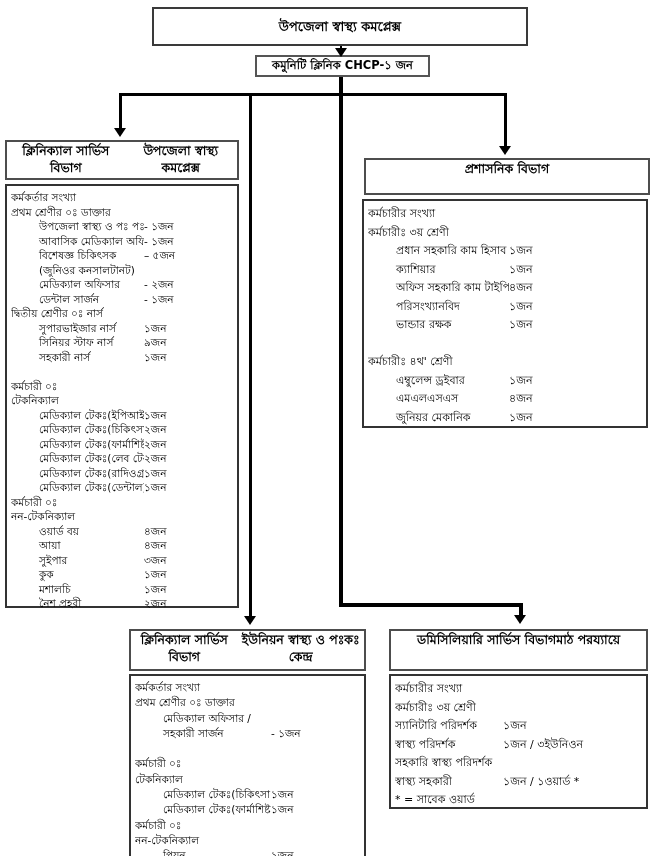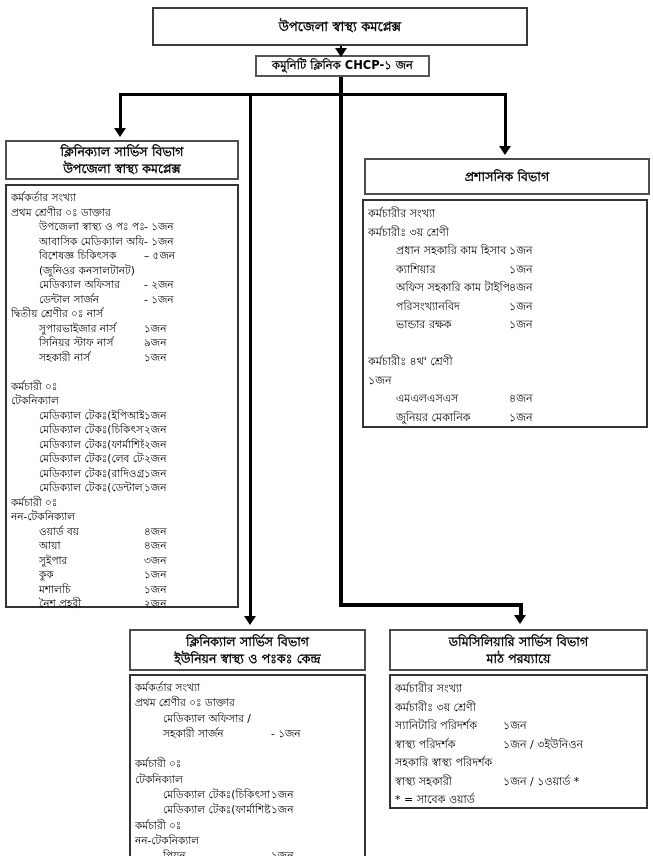--- a/index.html
+++ b/index.html
@@ -2,21 +2,21 @@
 <html><head>
 <meta charset="utf-8">
 <style>
   html,body{margin:0;padding:0;background:#fff;}
   #stage{
     position:relative;width:653px;height:856px;background:#ffffff;
     font-family:"DejaVu Sans","Liberation Sans",sans-serif;color:#000;
     overflow:hidden;
   }
   .box{position:absolute;background:#fff;box-sizing:border-box;}
-  .hdrbox{border:2px solid #4d4d4d;display:flex;flex-direction:column;justify-content:center;}
+  .hdrbox{border:2px solid #4d4d4d;display:flex;flex-direction:row;justify-content:center;}
   .bodybox{border:2px solid #333;}
   .hline1,.hline2{text-align:center;font-weight:bold;font-size:12.5px;line-height:17px;}
   .titlebox{border:2px solid #3a3a3a;display:flex;flex-direction:column;justify-content:center;}
   .titlebox div{text-align:center;font-size:13px;line-height:18px;font-weight:bold;}
   .chcpbox{border:2px solid #555;display:flex;align-items:center;justify-content:center;
     font-size:11.5px;font-weight:bold;}
   .vline,.hlinebar{position:absolute;background:#000;}
   .ah{position:absolute;width:0;height:0;border-left:6px solid transparent;
       border-right:6px solid transparent;border-top:9px solid #000;}
   .rows{padding:4px 5px 0 4px;}
@@ -227,20 +227,21 @@
   </div>
         <div class="row blank">
     <span class="rl"></span>
     <span class="rv"></span>
   </div>
         <div class="row">
     <span class="rl">কর্মচারীঃ ৪থ' শ্রেণী</span>
     <span class="rv"></span>
   </div>
         <div class="row ind">
+    <span class="rl">এম্বুলেন্স ড্রইবার</span>
     <span class="rv">১জন</span>
   </div>
         <div class="row ind">
     <span class="rl">এমএলএসএস</span>
     <span class="rv">৪জন</span>
   </div>
         <div class="row ind">
     <span class="rl">জুনিয়র মেকানিক</span>
     <span class="rv">১জন</span>
   </div>

